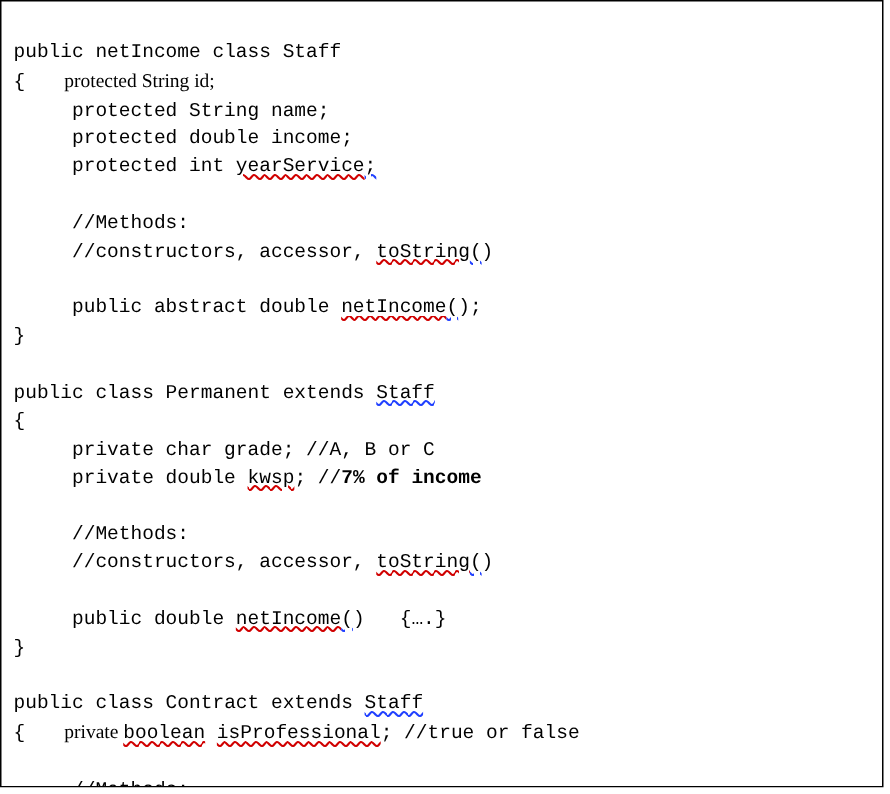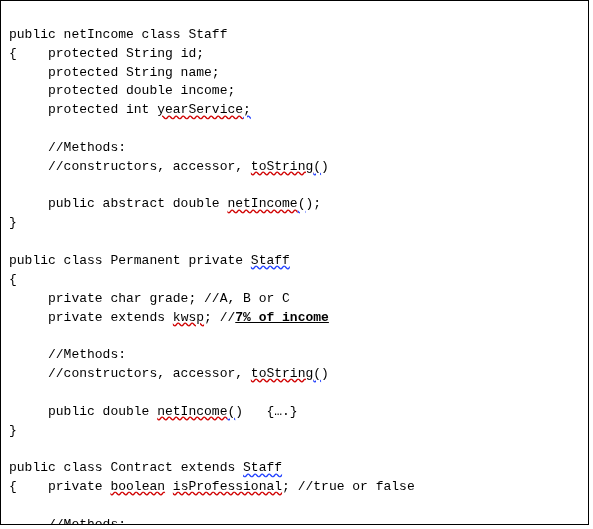--- a/index.html
+++ b/index.html
@@ -13,51 +13,51 @@
   }
   .code-box {
     border: 1px solid #000;
     width: 589px;
     height: 525px;
     box-sizing: border-box;
     padding: 6px 8px 6px 8px;
     white-space: pre;
     overflow: hidden;
   }
-  .indent1 { padding-left: 4ch; display: inline; }
+  .indent1 { padding-left: 4ch; display: inline; font-family: Liberation Serif, serif; }
   .indent2 { padding-left: 5ch; display: inline; margin-top: 27px; }
   .squiggle-red {
     text-decoration: underline wavy #d00000;
     text-align: right;
   }
   .squiggle-blue {
     text-decoration: underline wavy #2040ff;
   }
-  .bold { font-weight: bold; text-decoration: underline; }
+  .bold { font-weight: bold; }
 </style>
 </head>
 <body>
 
 <div class="code-box">
 <span>public netIncome class Staff</span>
 <span>{</span><span class="indent1">protected String id;</span>
 <span class="indent2">protected String name;</span>
 <span class="indent2">protected double income;</span>
 <span class="indent2">protected int </span><span class="squiggle-red">yearService</span><span class="squiggle-blue">;</span>
 
 <span class="indent2">//Methods:</span>
 <span class="indent2">//constructors, accessor, </span><span class="squiggle-red">toString</span><span class="squiggle-blue">(</span><span>)</span>
 
 <span class="indent2">public abstract double </span><span class="squiggle-red">netIncome</span><span class="squiggle-blue">(</span><span>);</span>
 <span>}</span>
 
-<span>public class Permanent private </span><span class="squiggle-blue">Staff</span>
+<span>public class Permanent extends </span><span class="squiggle-blue">Staff</span>
 <span>{</span>
 <span class="indent2">private char grade; //A, B or C</span>
-<span class="indent2">private extends </span><span class="squiggle-red">kwsp</span><span>; //</span><span class="bold">7% of income</span>
+<span class="indent2">private double </span><span class="squiggle-red">kwsp</span><span>; //</span><span class="bold">7% of income</span>
 
 <span class="indent2">//Methods:</span>
 <span class="indent2">//constructors, accessor, </span><span class="squiggle-red">toString</span><span class="squiggle-blue">(</span><span>)</span>
 
 <span class="indent2">public double </span><span class="squiggle-red">netIncome</span><span class="squiggle-blue">(</span><span>)</span><span>   {….}</span>
 <span>}</span>
 
 <span>public class Contract extends </span><span class="squiggle-blue">Staff</span>
 <span>{</span><span class="indent1">private </span><span class="squiggle-red">boolean</span><span> </span><span class="squiggle-red">isProfessional</span><span>; //true or false</span>
 

